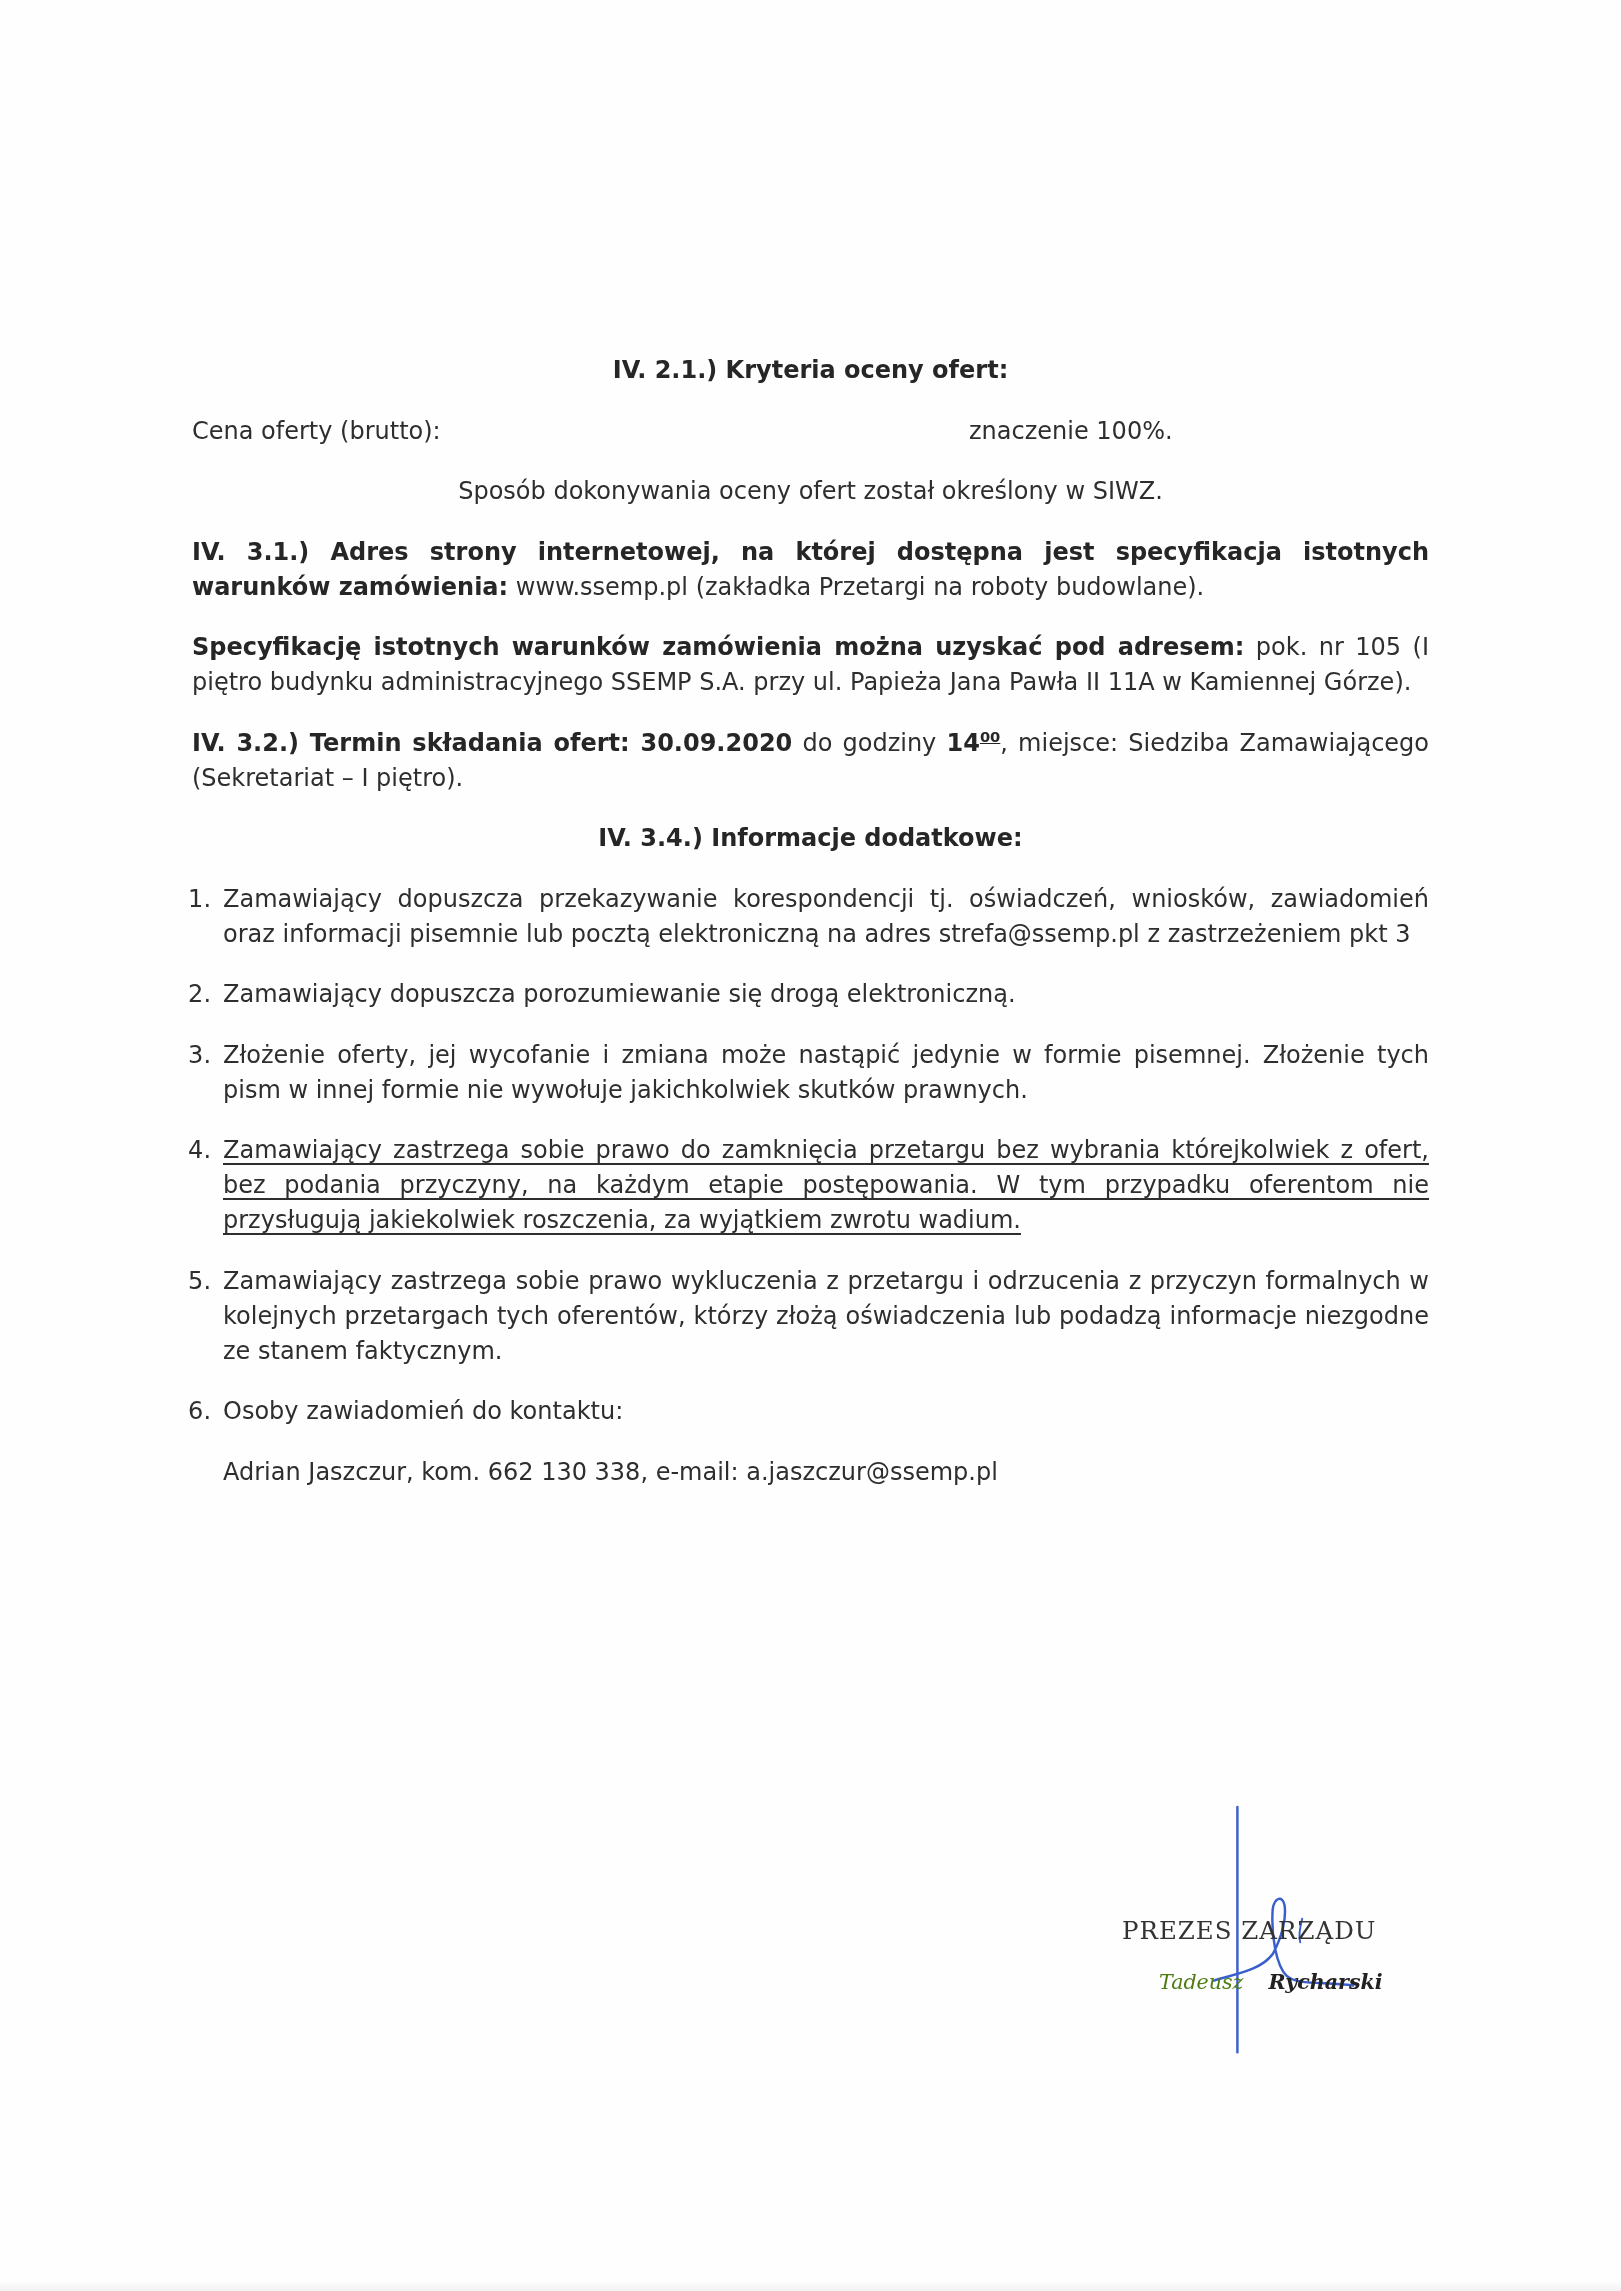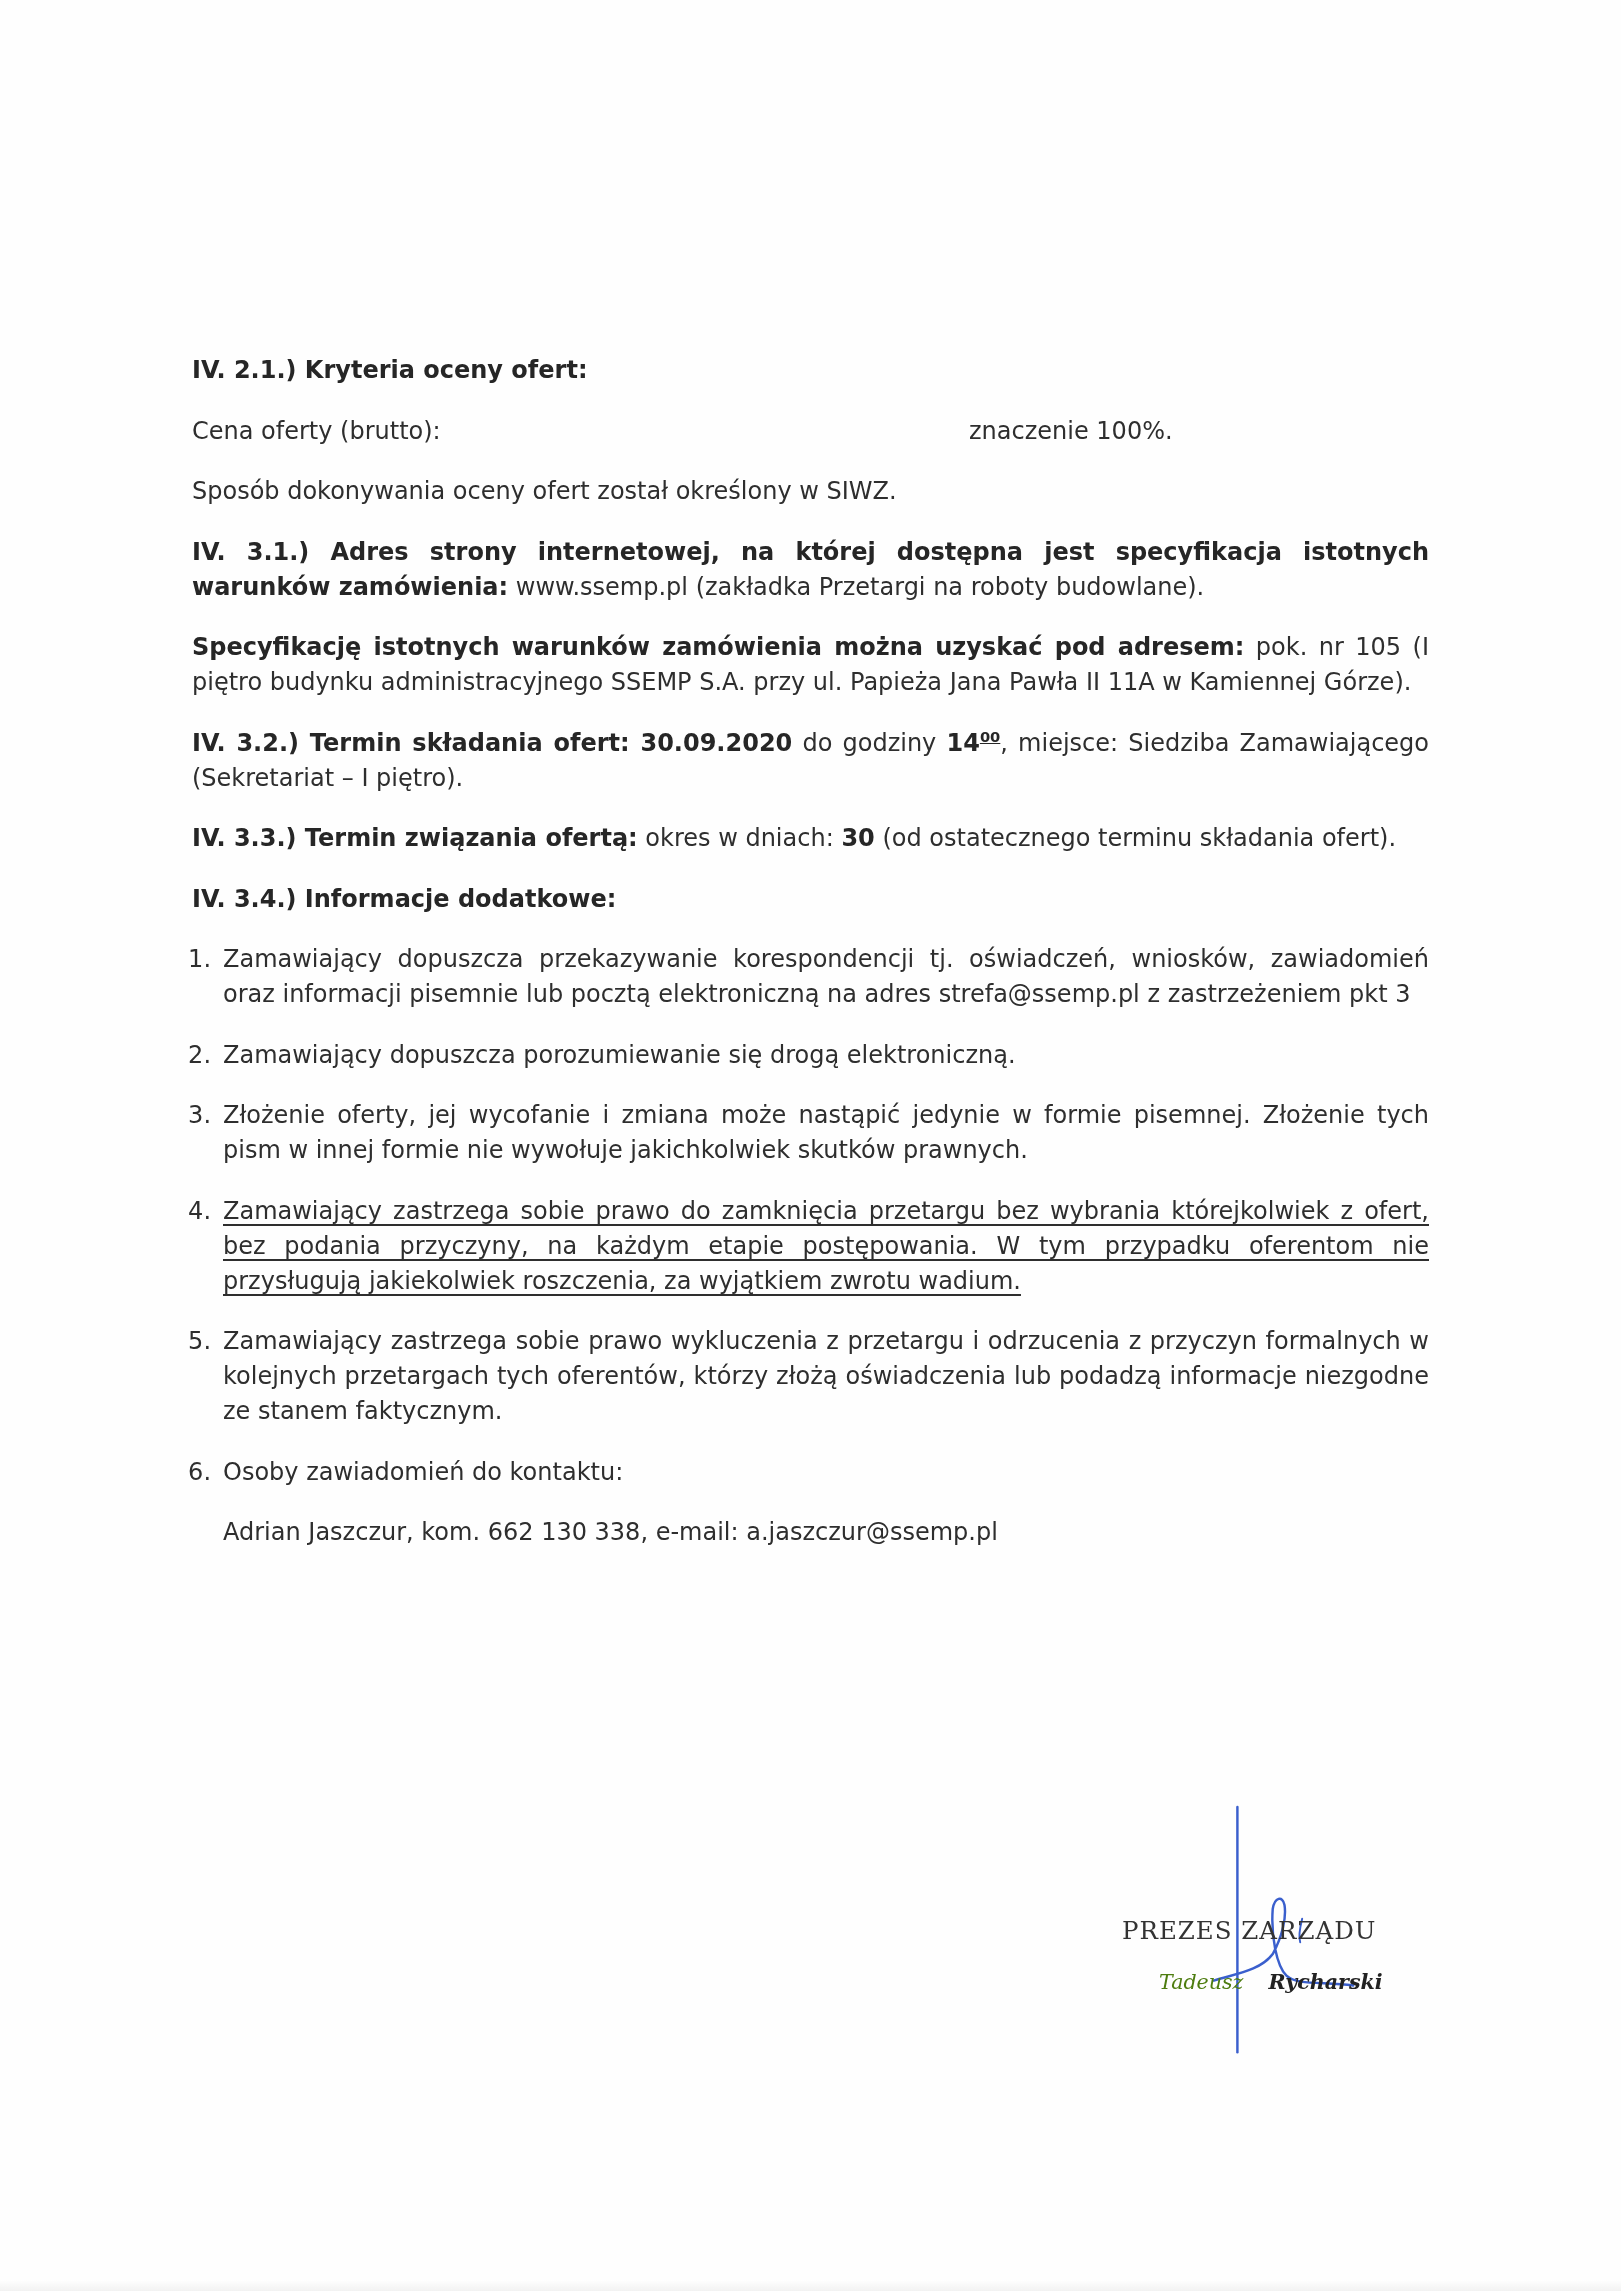--- a/index.html
+++ b/index.html
@@ -24,20 +24,21 @@
     .content {
       position: absolute;
       left: 192px;
       top: 353px;
       width: 1237px;
       font-size: 24px;
       line-height: 35px;
     }
     .para {
       margin: 0 0 25.5px 0;
+      text-align: center;
     }
     .justify {
       text-align: justify;
     }
     .b {
       font-weight: bold;
       color: #262626;
     }
     .row-split {
       display: flex;
@@ -128,21 +129,20 @@
     <p class="para">Sposób dokonywania oceny ofert został określony w SIWZ.</p>
 
 
 
     <p class="para justify"><span class="b">IV. 3.1.) Adres strony internetowej, na której dostępna jest specyfikacja istotnych warunków zamówienia:</span><span> www.ssemp.pl (zakładka Przetargi na roboty budowlane).</span></p>
 
     <p class="para justify"><span class="b">Specyfikację istotnych warunków zamówienia można uzyskać pod adresem:</span><span> pok. nr 105 (I piętro budynku administracyjnego SSEMP S.A. przy ul. Papieża Jana Pawła II 11A w Kamiennej Górze).</span></p>
 
     <p class="para justify"><span class="b">IV. 3.2.) Termin składania ofert:</span><span class="b"> 30.09.2020</span><span> do godziny </span><span class="b">14</span><sup class="u b">00</sup><span>, miejsce: Siedziba Zamawiającego (Sekretariat – I piętro).</span></p>
 
-    <p class="para justify"><span class="b">IV. 3.3.) Termin związania ofertą:</span><span> okres w dniach: </span><span class="b">30</span><span> (od ostatecznego terminu składania ofert).</span></p>
 
     <p class="para b">IV. 3.4.) Informacje dodatkowe:</p>
 
     <ol class="info-list">
       <li>
         <span class="num">1.</span>
         <span>Zamawiający dopuszcza przekazywanie korespondencji tj. oświadczeń, wniosków, zawiadomień oraz informacji pisemnie lub pocztą elektroniczną na adres strefa@ssemp.pl z zastrzeżeniem pkt 3</span>
       </li>
       <li>
         <span class="num">2.</span>

